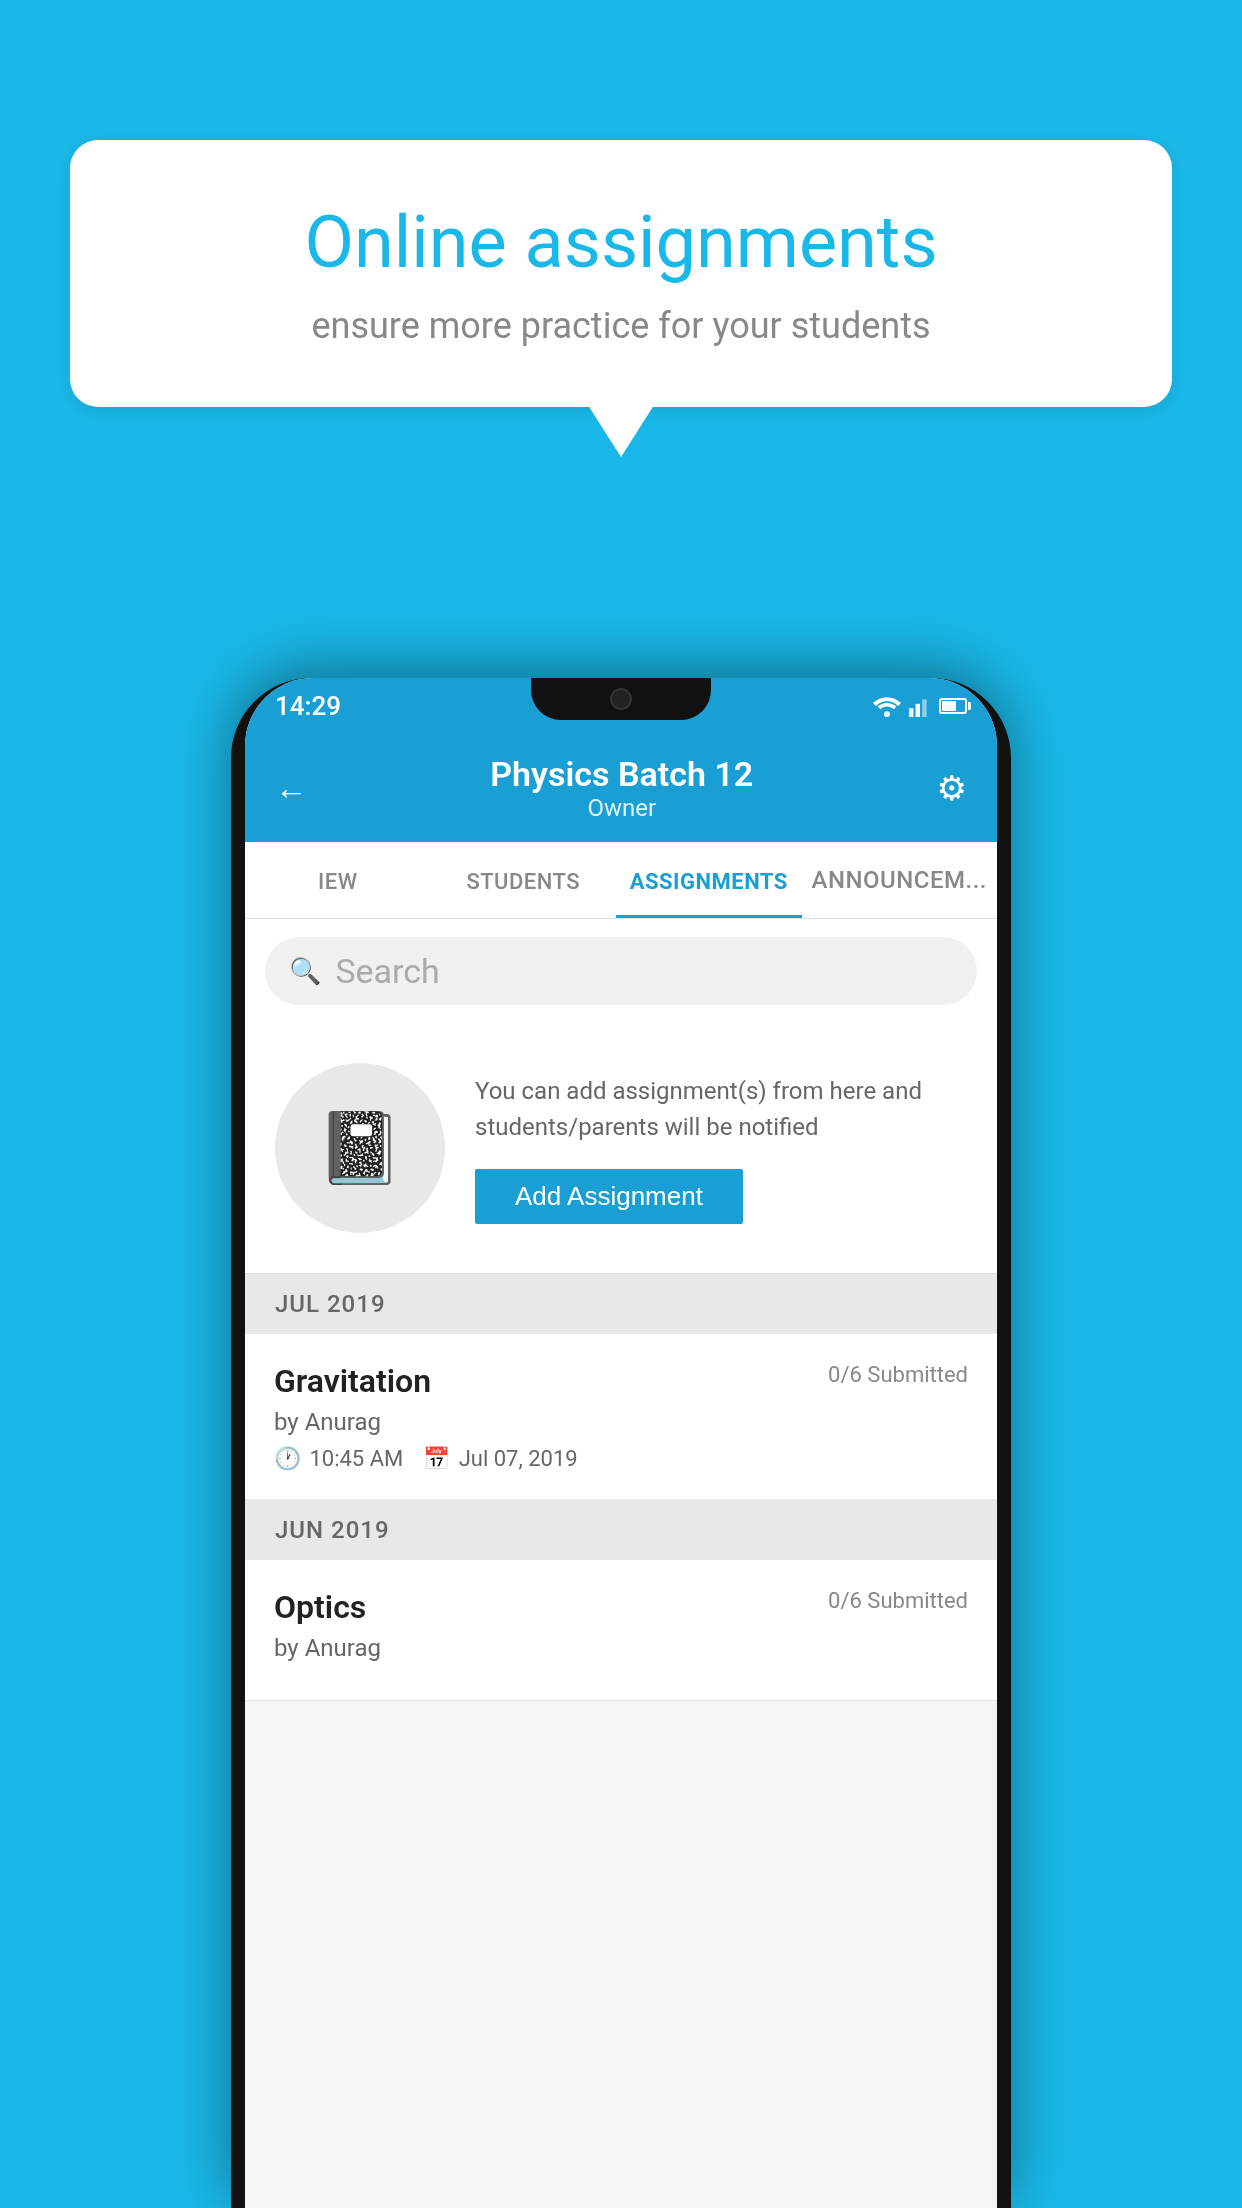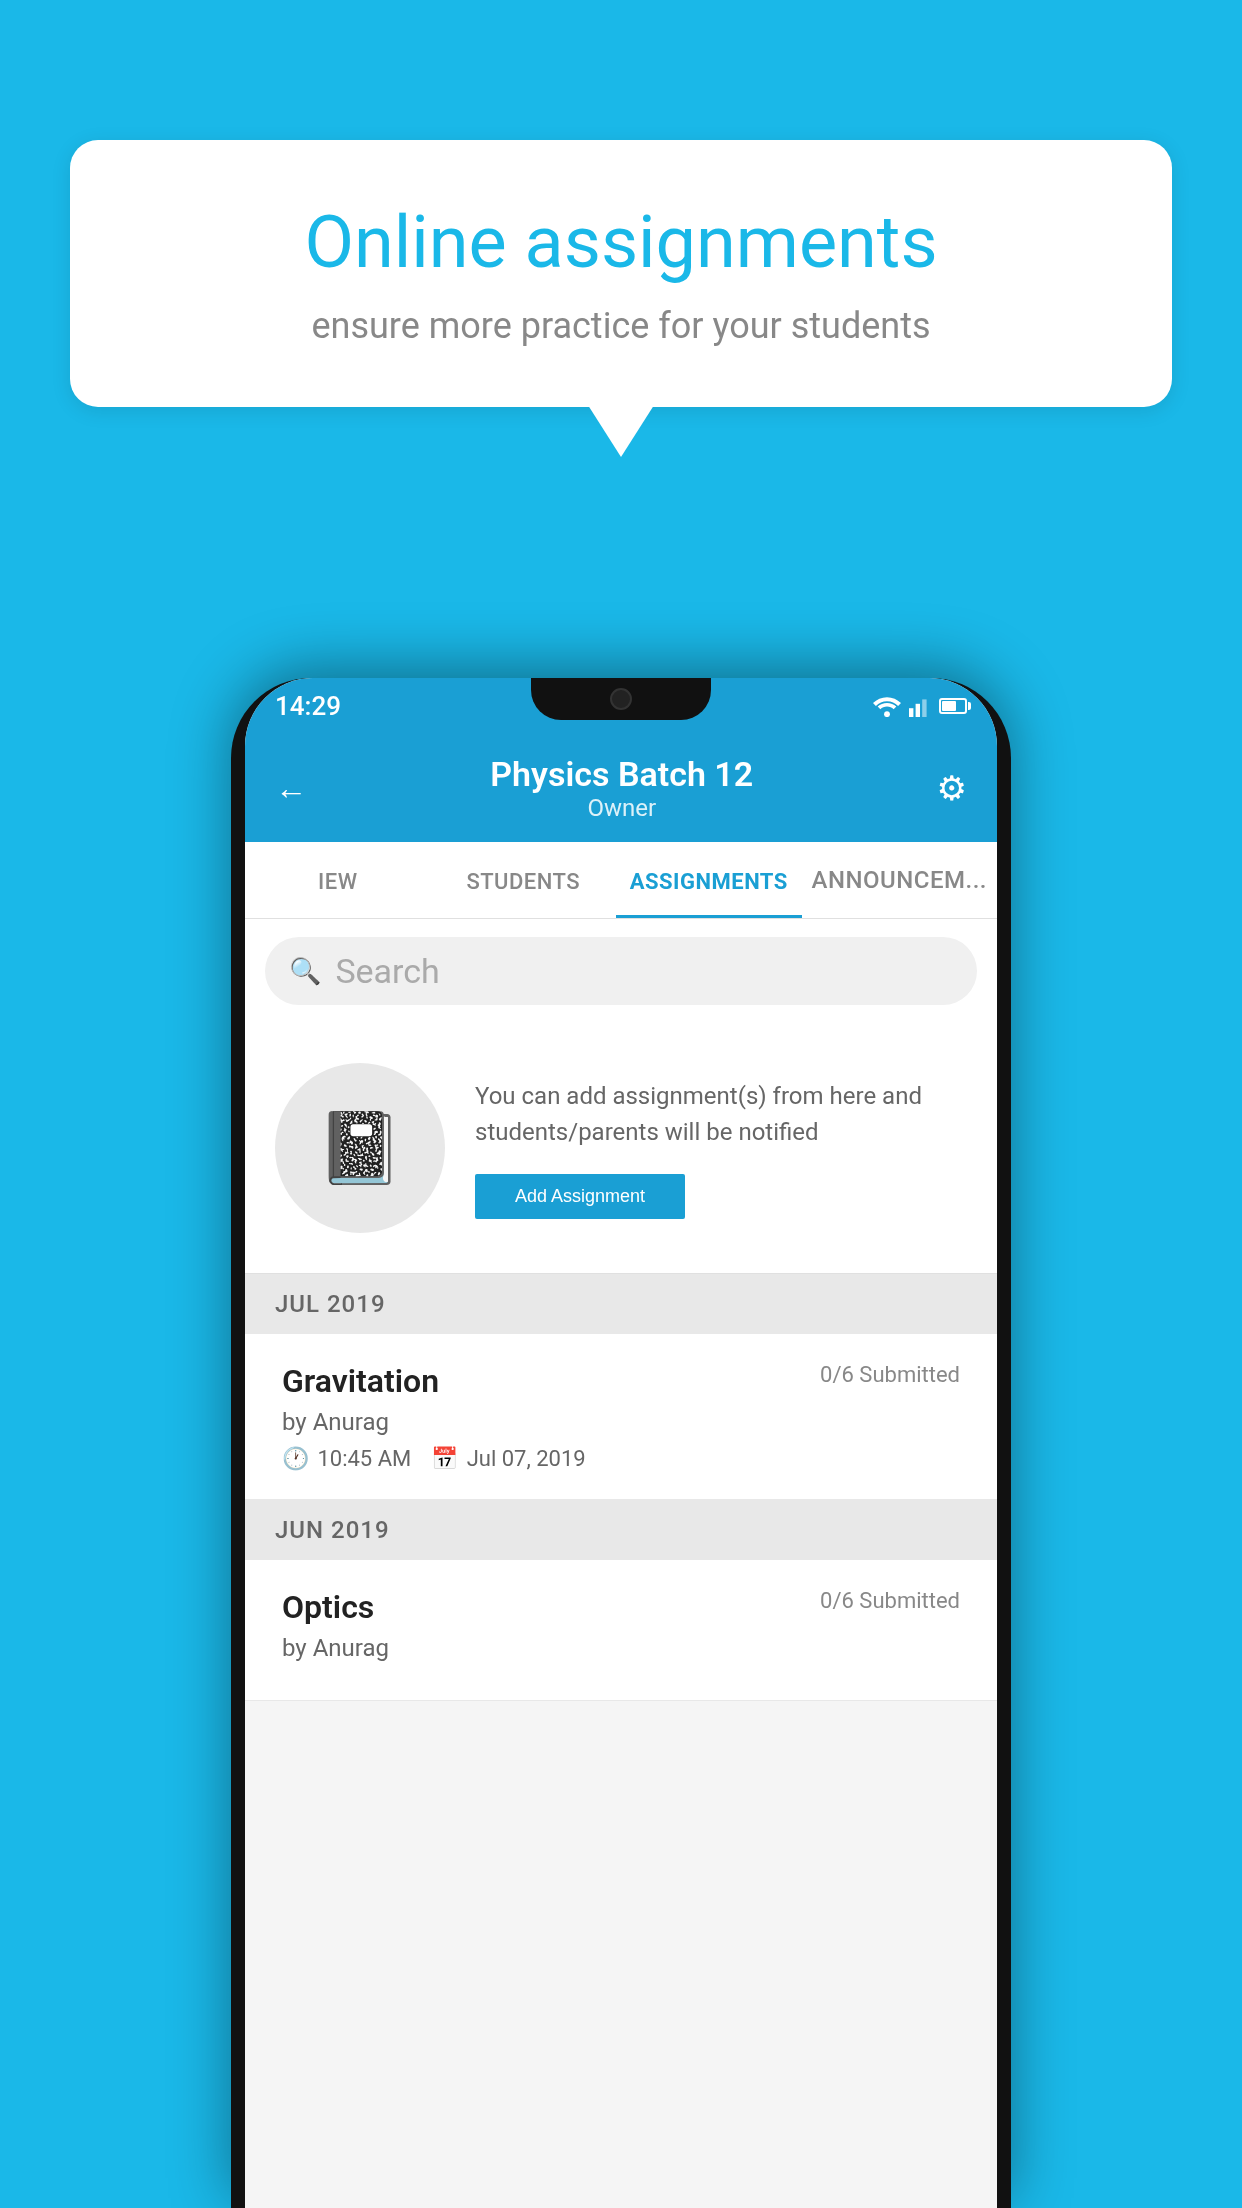--- a/index.html
+++ b/index.html
@@ -302,39 +302,39 @@
       line-height: 1.5;
       margin-bottom: 24px;
     }
 
     .add-assignment-btn {
       background: #1a9fd4;
       color: white;
       border: none;
       border-radius: 2px;
       padding: 12px 40px;
-      font-size: 18px;
+      font-size: 26px;
       font-weight: 500;
       cursor: pointer;
     }
 
     
     .section-header {
       background: #e8e8e8;
       padding: 16px 30px;
       font-size: 24px;
       color: #666;
       font-weight: 500;
       letter-spacing: 1px;
     }
 
     
     .assignment-item {
       background: white;
-      padding: 28px 37px;
+      padding: 28px 29px;
       border-bottom: 1px solid #e8e8e8;
     }
 
     .assignment-row-top {
       display: flex;
       justify-content: space-between;
       align-items: flex-start;
       margin-bottom: 8px;
     }
 

